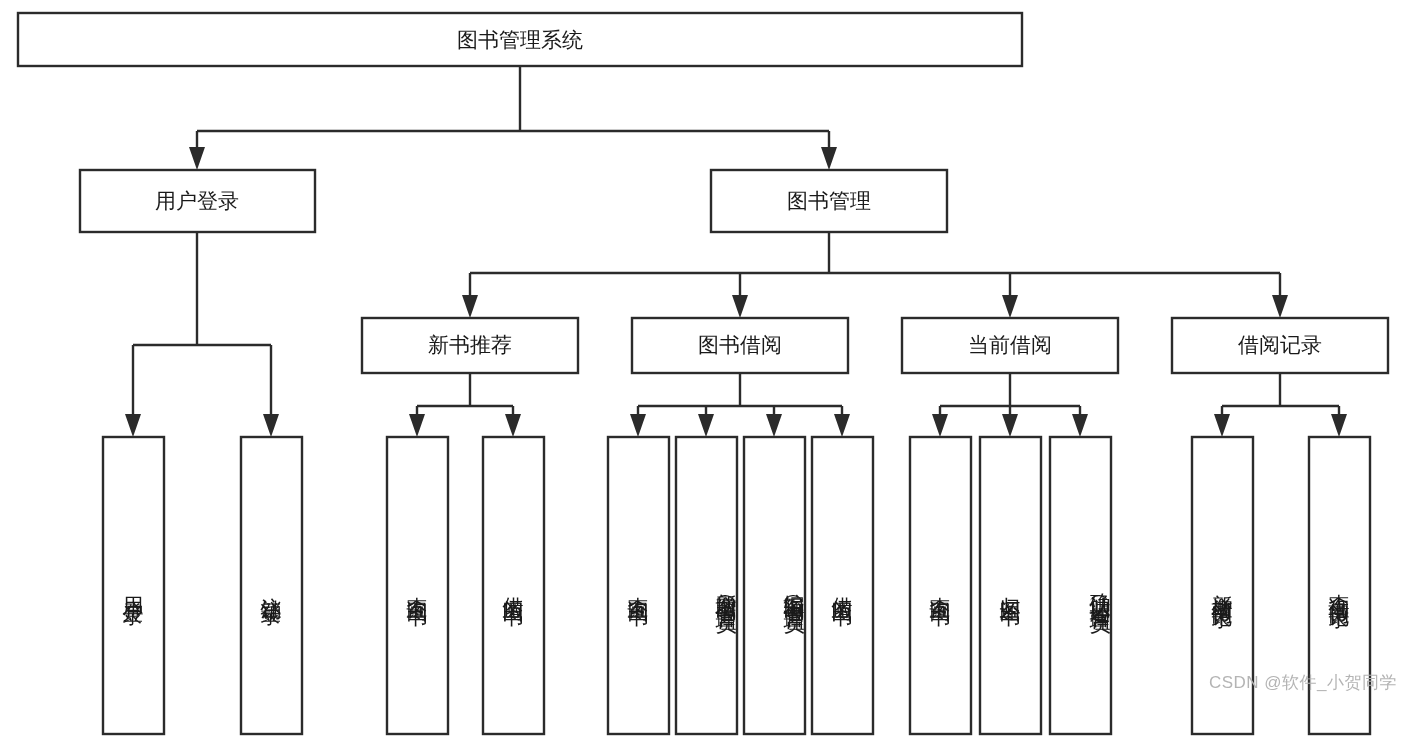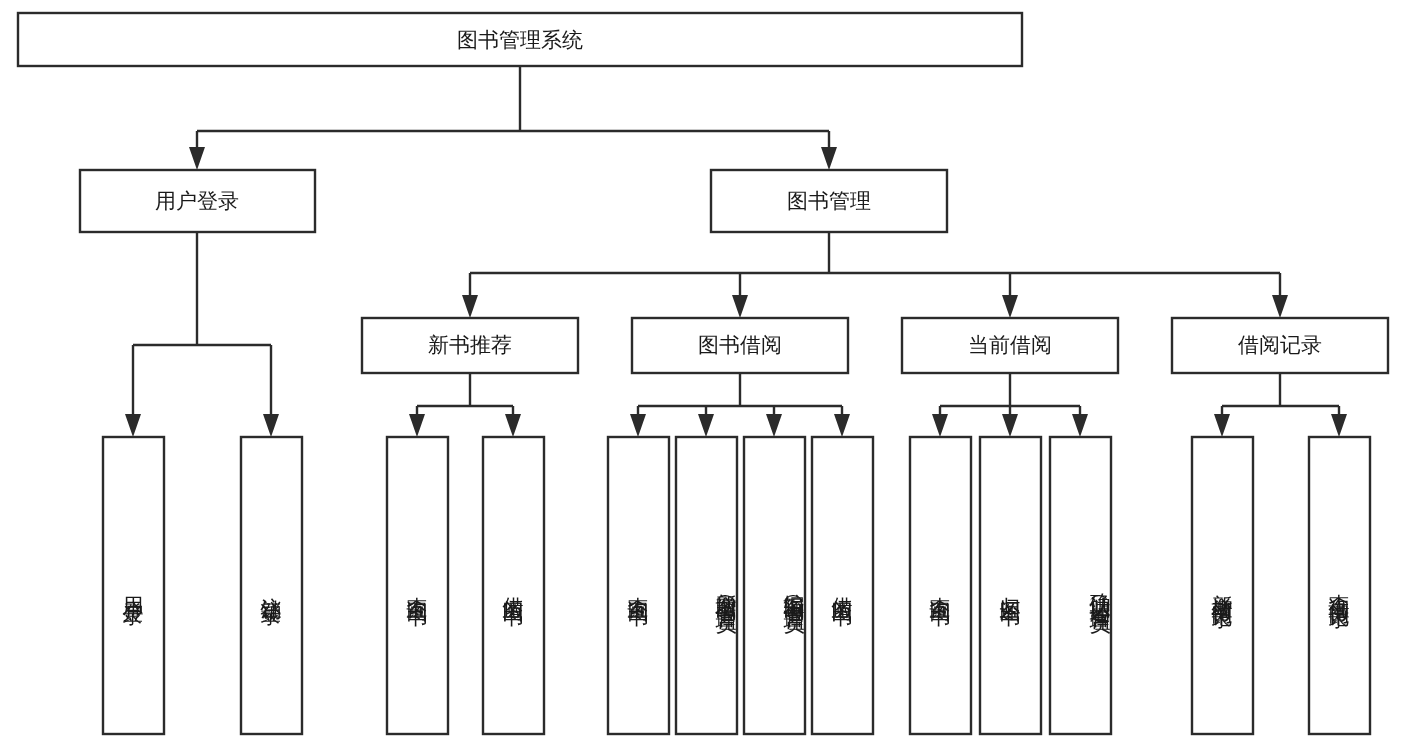--- a/index.html
+++ b/index.html
@@ -210,14 +210,15 @@
   <div class="leaf-label" style="left:744px; top:447px; width:61px; height:285px;">编辑图书（管理员）</div>
   <div class="leaf-label center" style="left:812px; top:437px; width:61px; height:297px;">借阅图书</div>
 
   <div class="leaf-label center" style="left:910px; top:437px; width:61px; height:297px;">查询图书</div>
   <div class="leaf-label center" style="left:980px; top:437px; width:61px; height:297px;">归还图书</div>
   <div class="leaf-label" style="left:1050px; top:447px; width:61px; height:285px;">确认归还（管理员）</div>
 
   <div class="leaf-label center" style="left:1192px; top:437px; width:61px; height:297px;">新增借阅记录</div>
   <div class="leaf-label center" style="left:1309px; top:437px; width:61px; height:297px;">查询借阅记录</div>
 
+  <div class="watermark">CSDN @软件_小贺同学</div>
 
 </div>
 
 </body></html>

